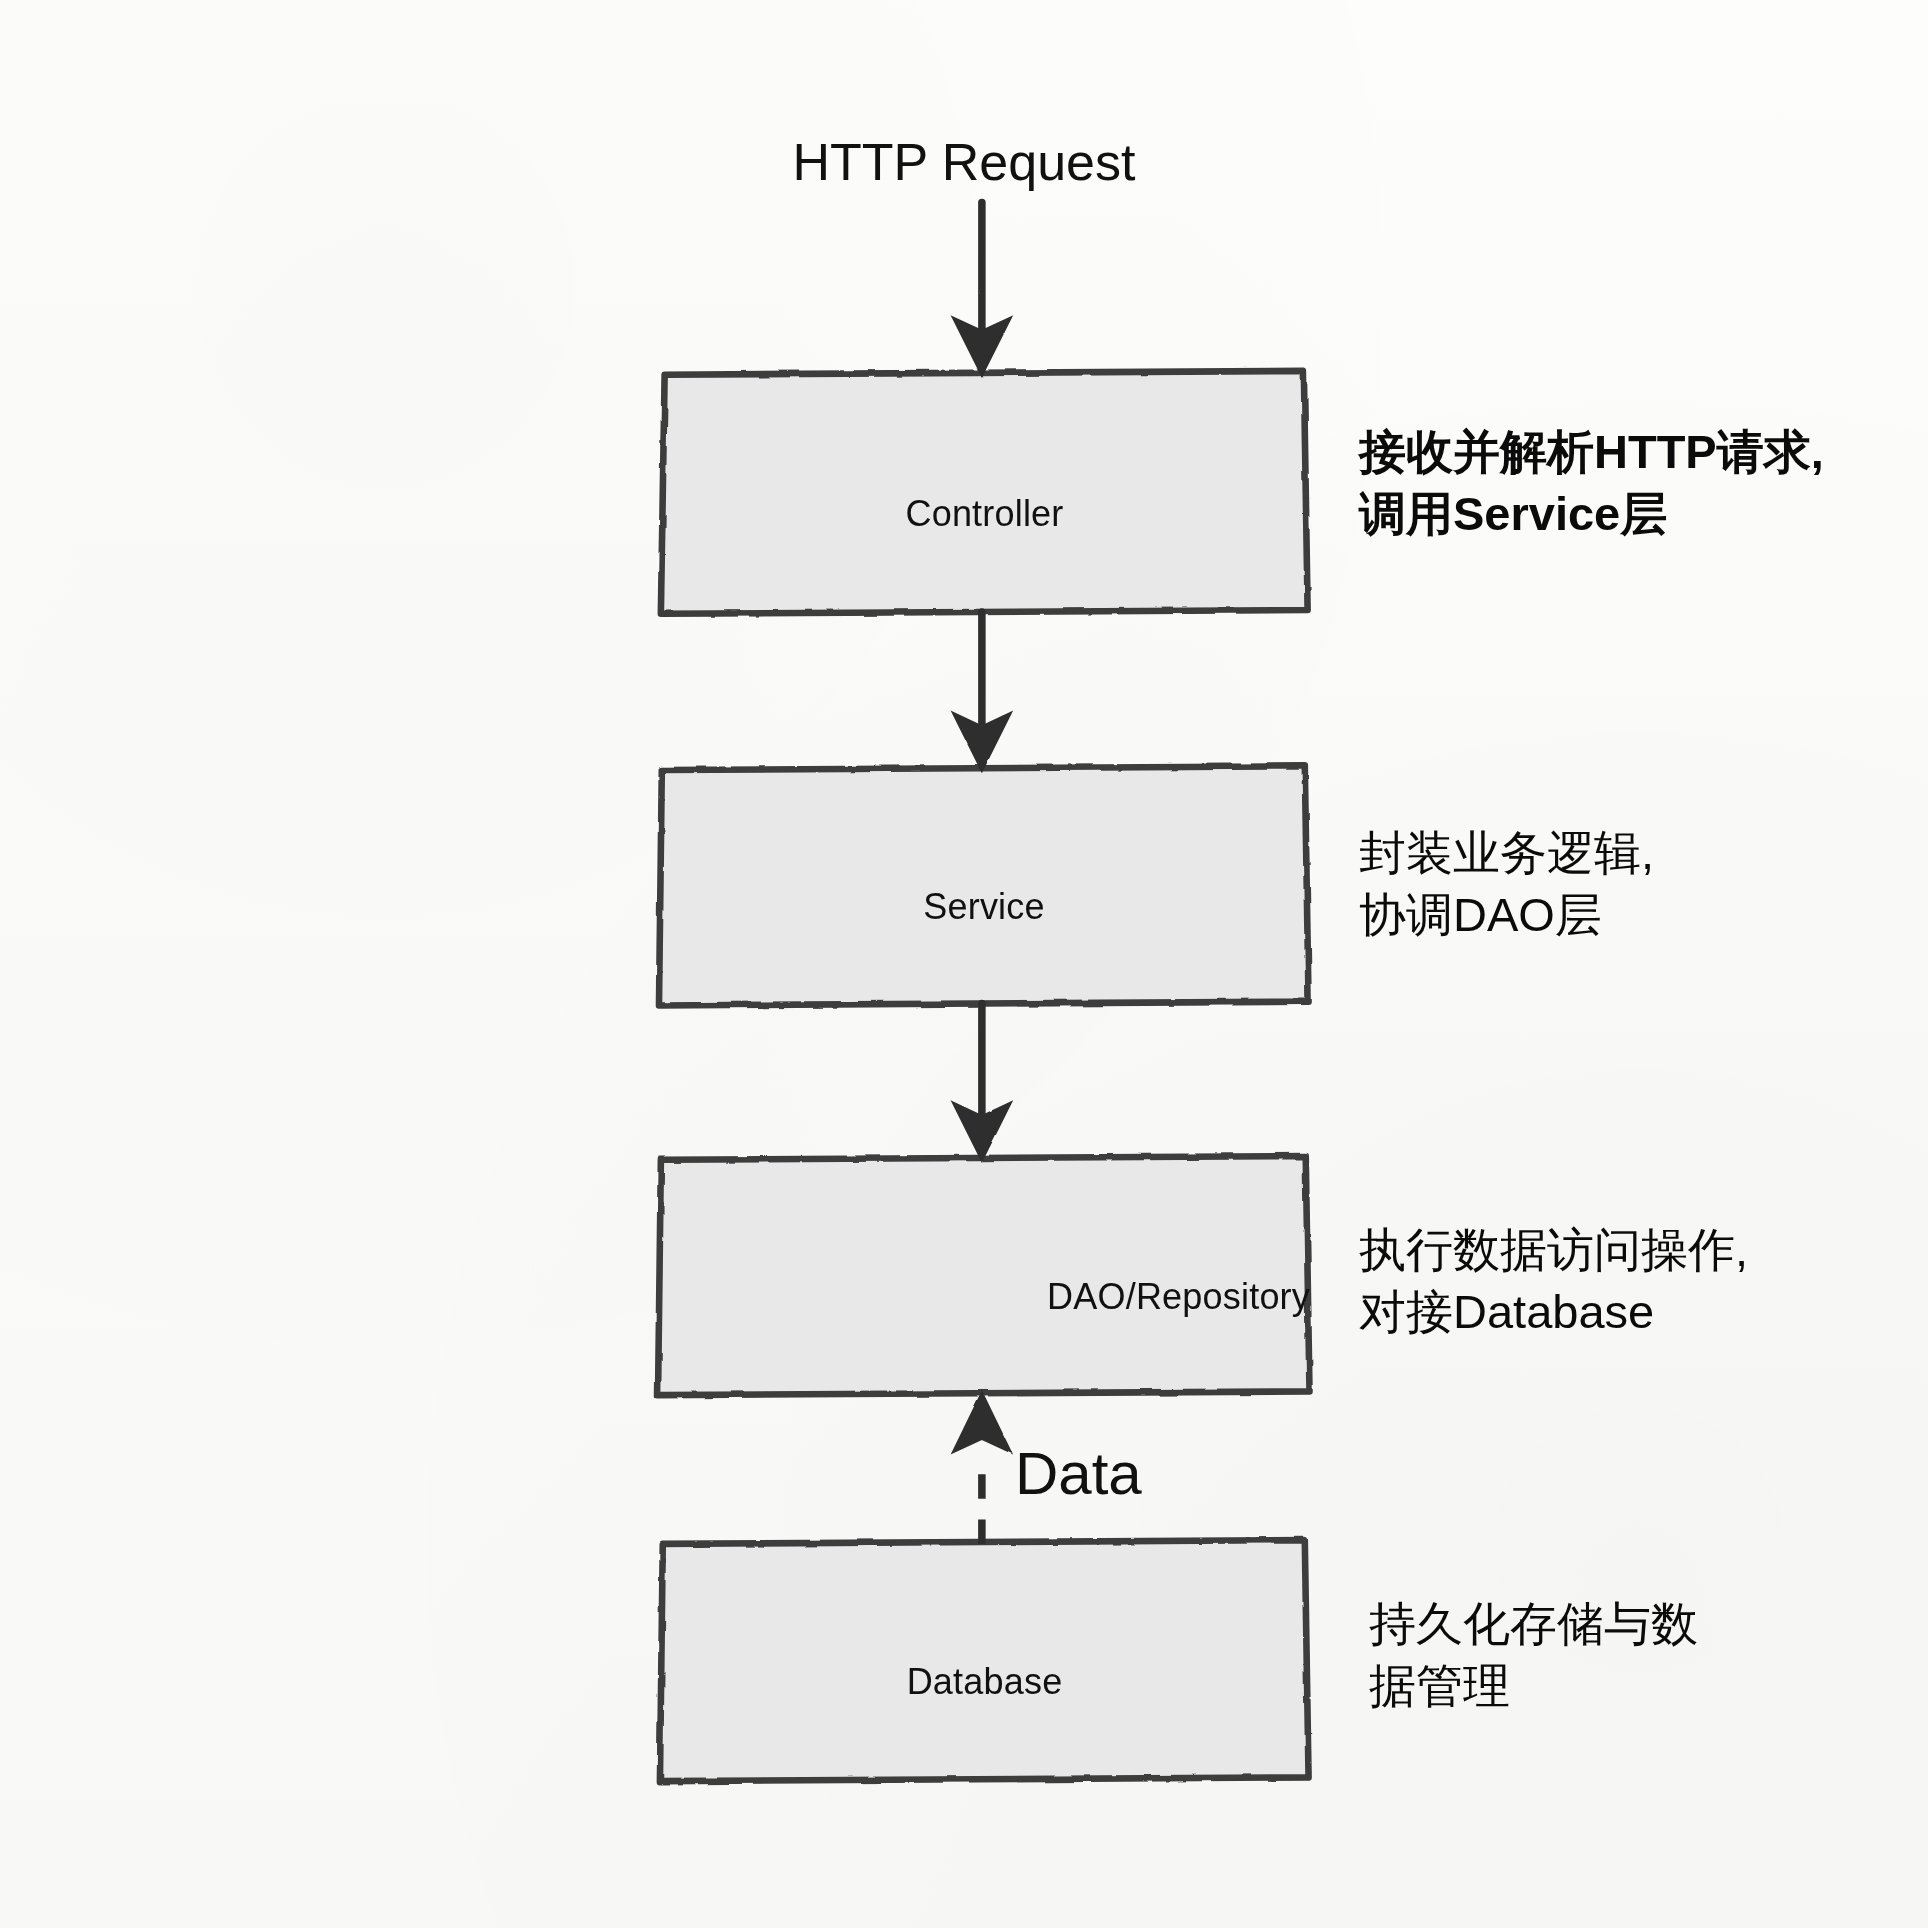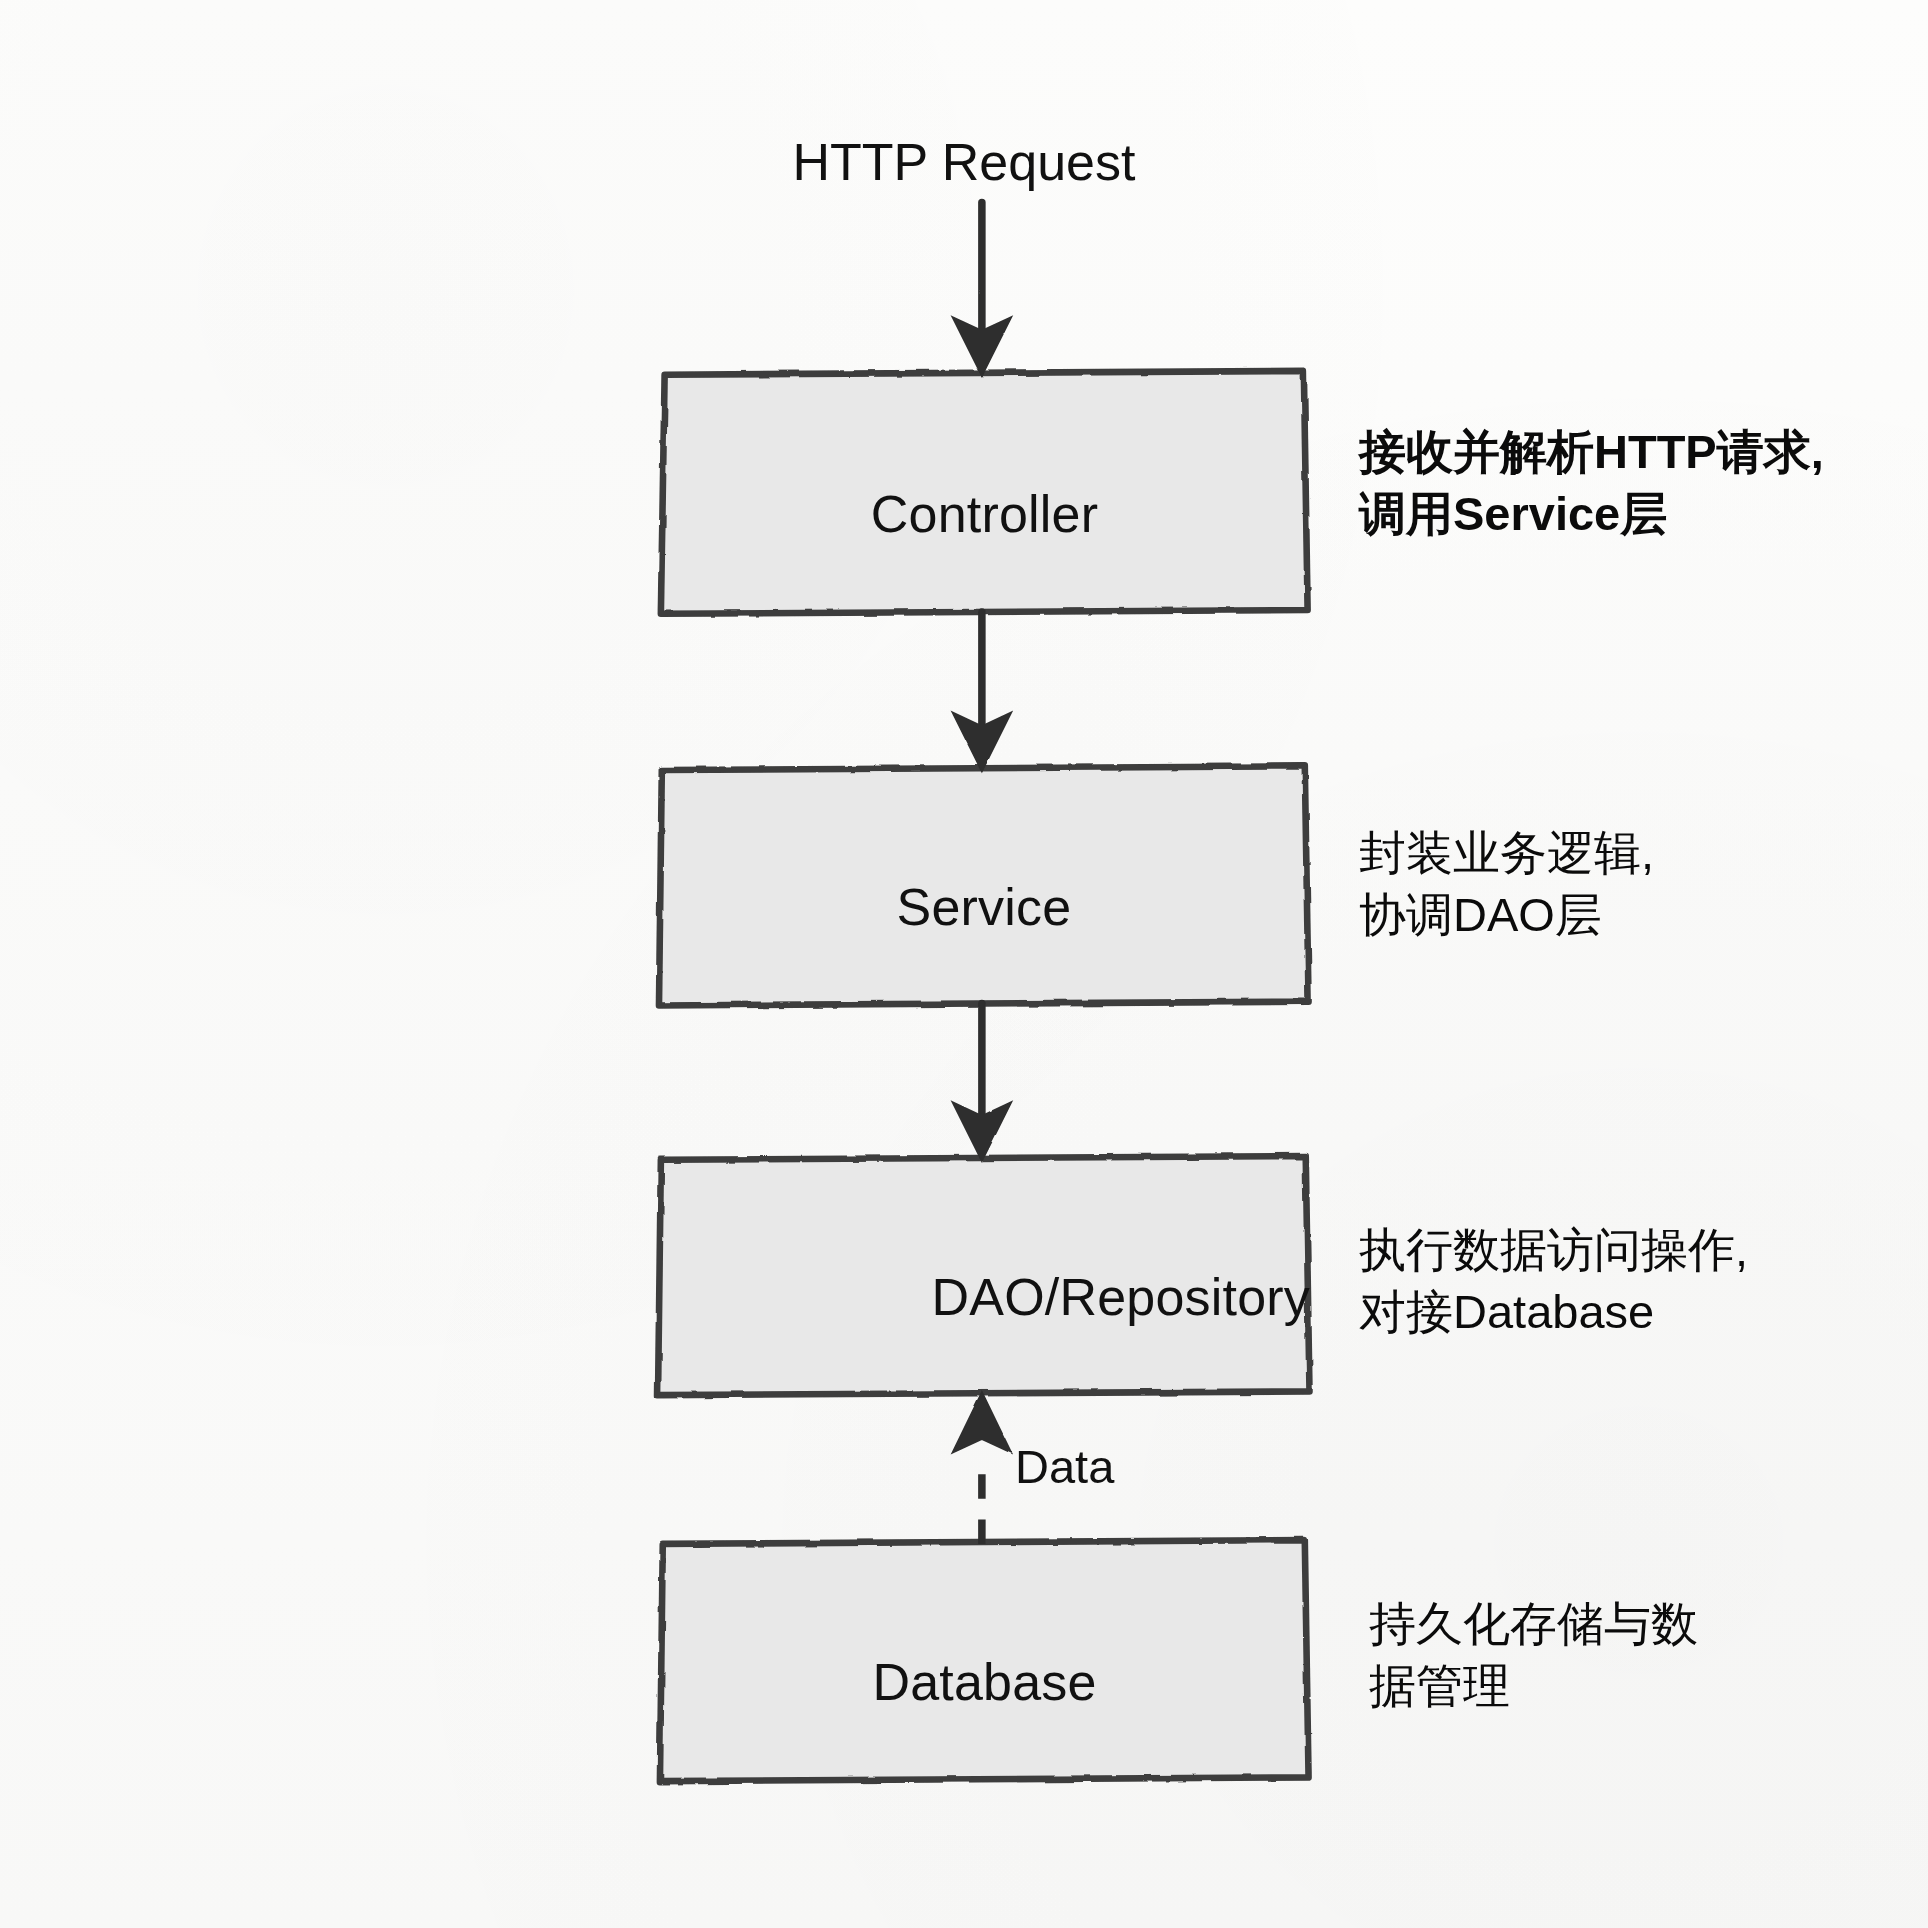--- a/index.html
+++ b/index.html
@@ -32,21 +32,21 @@
     height: 1928px;
   }
   .node-box {
     position: absolute;
     box-sizing: border-box;
     display: flex;
     align-items: center;
     justify-content: center;
   }
   .node-label {
-    font-size: 52px;
+    font-size: 36px;
     color: #111111;
     letter-spacing: 0.2px;
     font-weight: 400;
     white-space: nowrap;
     margin-top: 42px;
   }
   .annotation {
     position: absolute;
     font-size: 47px;
     line-height: 1.32;
@@ -62,21 +62,21 @@
   }
   .side-title {
     position: absolute;
     font-size: 55px;
     color: #111111;
     font-weight: 500;
     white-space: nowrap;
   }
   .edge-label {
     position: absolute;
-    font-size: 47px;
+    font-size: 60px;
     color: #111111;
     white-space: nowrap;
   }
 </style>
 </head>
 <body>
 
 <div id="canvas">
   <div id="paper-texture"></div>
 

